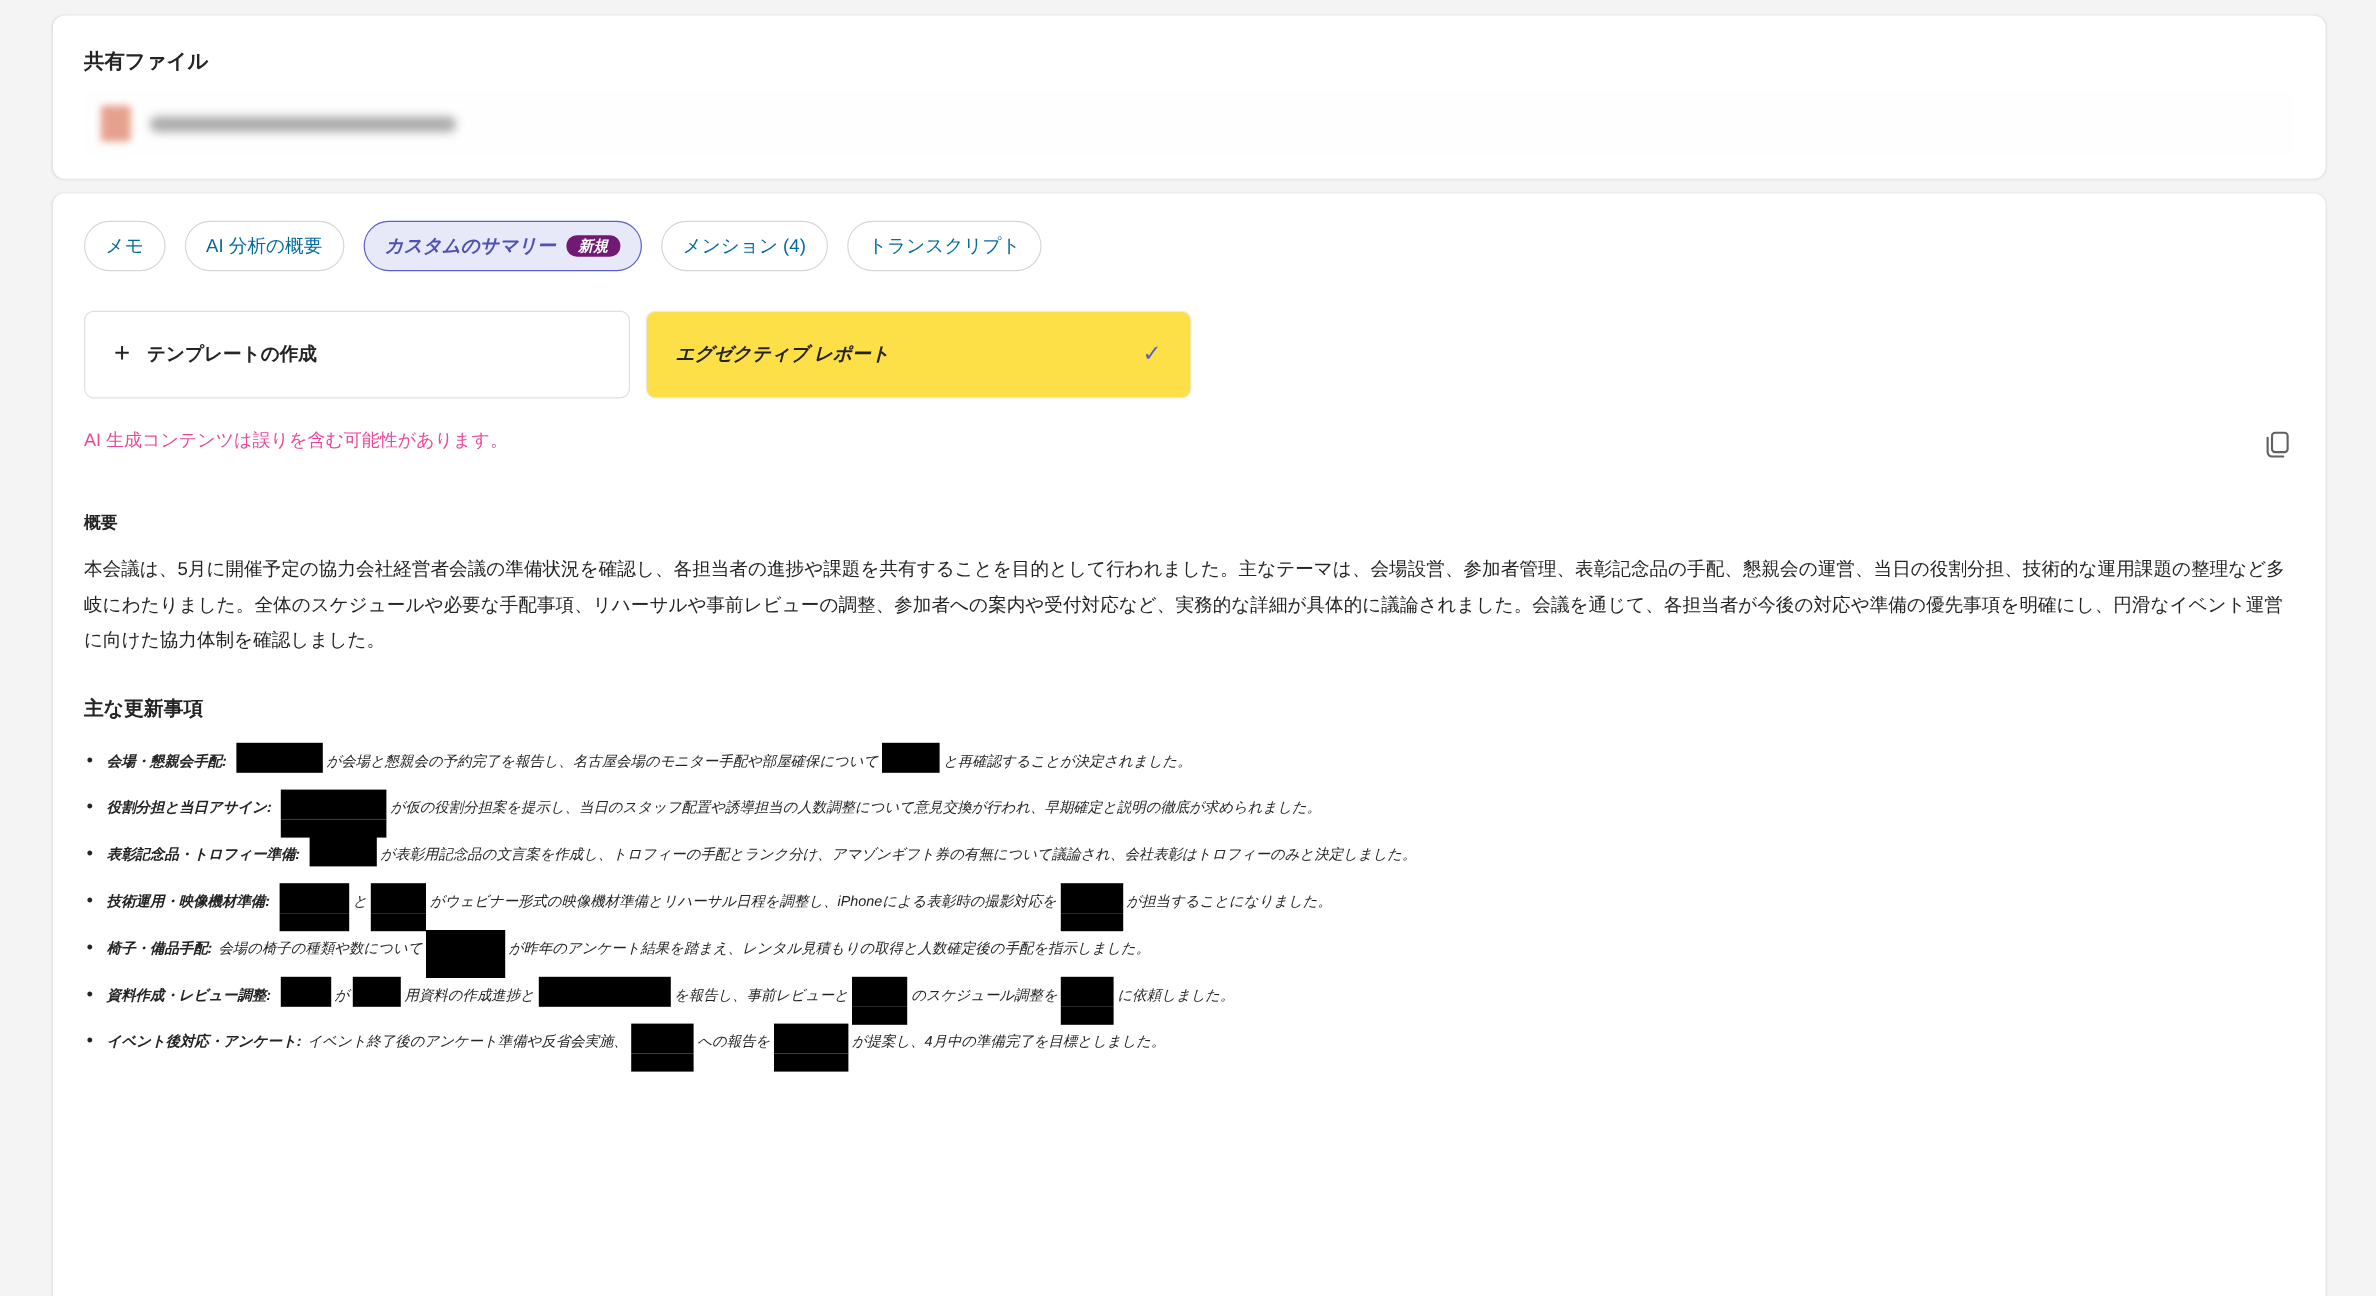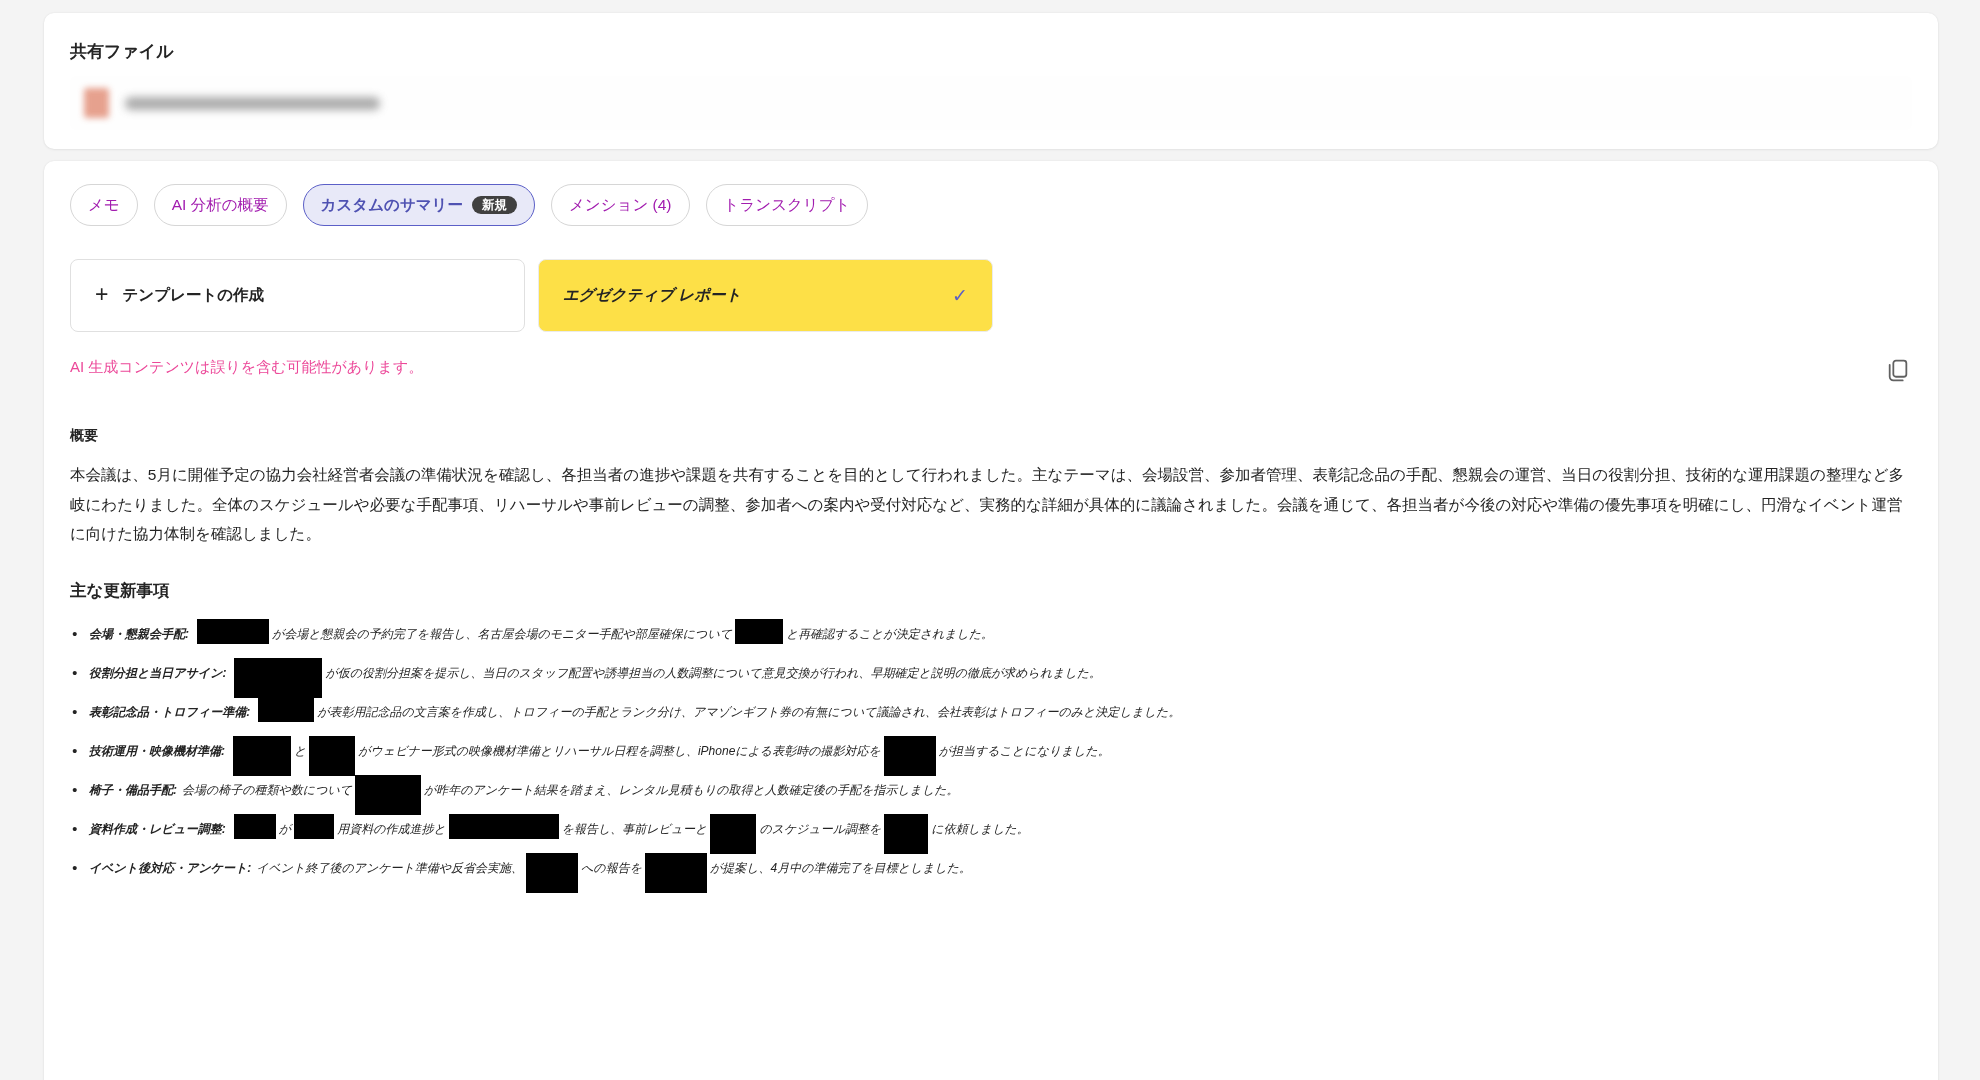--- a/index.html
+++ b/index.html
@@ -18,24 +18,24 @@
   
   .files-title{margin:27px 26px 0;font-size:17px;font-weight:700;}
   .file-row{margin:13px 26px 0;height:54px;display:flex;align-items:center;gap:16px;
     padding:0 14px;border-radius:6px;background:#fefefe;}
   .file-icon{width:25px;height:30px;background:#dd7a5f;border-radius:3px;filter:blur(3px);opacity:.7;}
   .file-name-blur{width:255px;height:13px;background:#8f8f8f;border-radius:6px;filter:blur(4px);opacity:.75;}
 
   
   .tabs{margin:23px 26px 0;display:flex;gap:16px;align-items:center;}
   .pill{height:42px;border-radius:22px;border:1px solid #d6d6d6;background:#fff;
-    display:flex;align-items:center;padding:0 17px;font-size:15.5px;color:#a21caf;
+    display:flex;align-items:center;padding:0 17px;font-size:15.5px;color:#0369a1;
     cursor:pointer;box-sizing:border-box;white-space:nowrap;}
-  .pill.selected{background:#e8e9f8;border:1.6px solid #5b5fc7;color:#4f52b2;font-weight:700;}
-  .badge{background:#404040;color:#fff;font-size:12.5px;font-weight:700;border-radius:11px;
+  .pill.selected{background:#e8e9f8;border:1.6px solid #5b5fc7;color:#4f52b2;font-weight:700;font-style:italic;}
+  .badge{background:#701a75;color:#fff;font-size:12.5px;font-weight:700;border-radius:11px;
     padding:3px 10px;margin-left:9px;line-height:1;}
 
   
   .templates{margin:33px 26px 0;display:flex;gap:13px;}
   .tcard{width:455px;height:73px;border:1px solid #e0e0e0;border-radius:8px;background:#fff;
     display:flex;align-items:center;gap:14px;padding:0 24px;box-sizing:border-box;
     font-size:15.5px;font-weight:600;cursor:pointer;white-space:nowrap;}
   .tcard.selected{background:#fde047;border-color:#ebebeb;justify-content:space-between;font-style:italic;}
   .plus{font-size:23px;font-weight:400;line-height:1;margin-top:-2px;}
   .check{color:#5b5fc7;font-size:19px;font-weight:400;}

